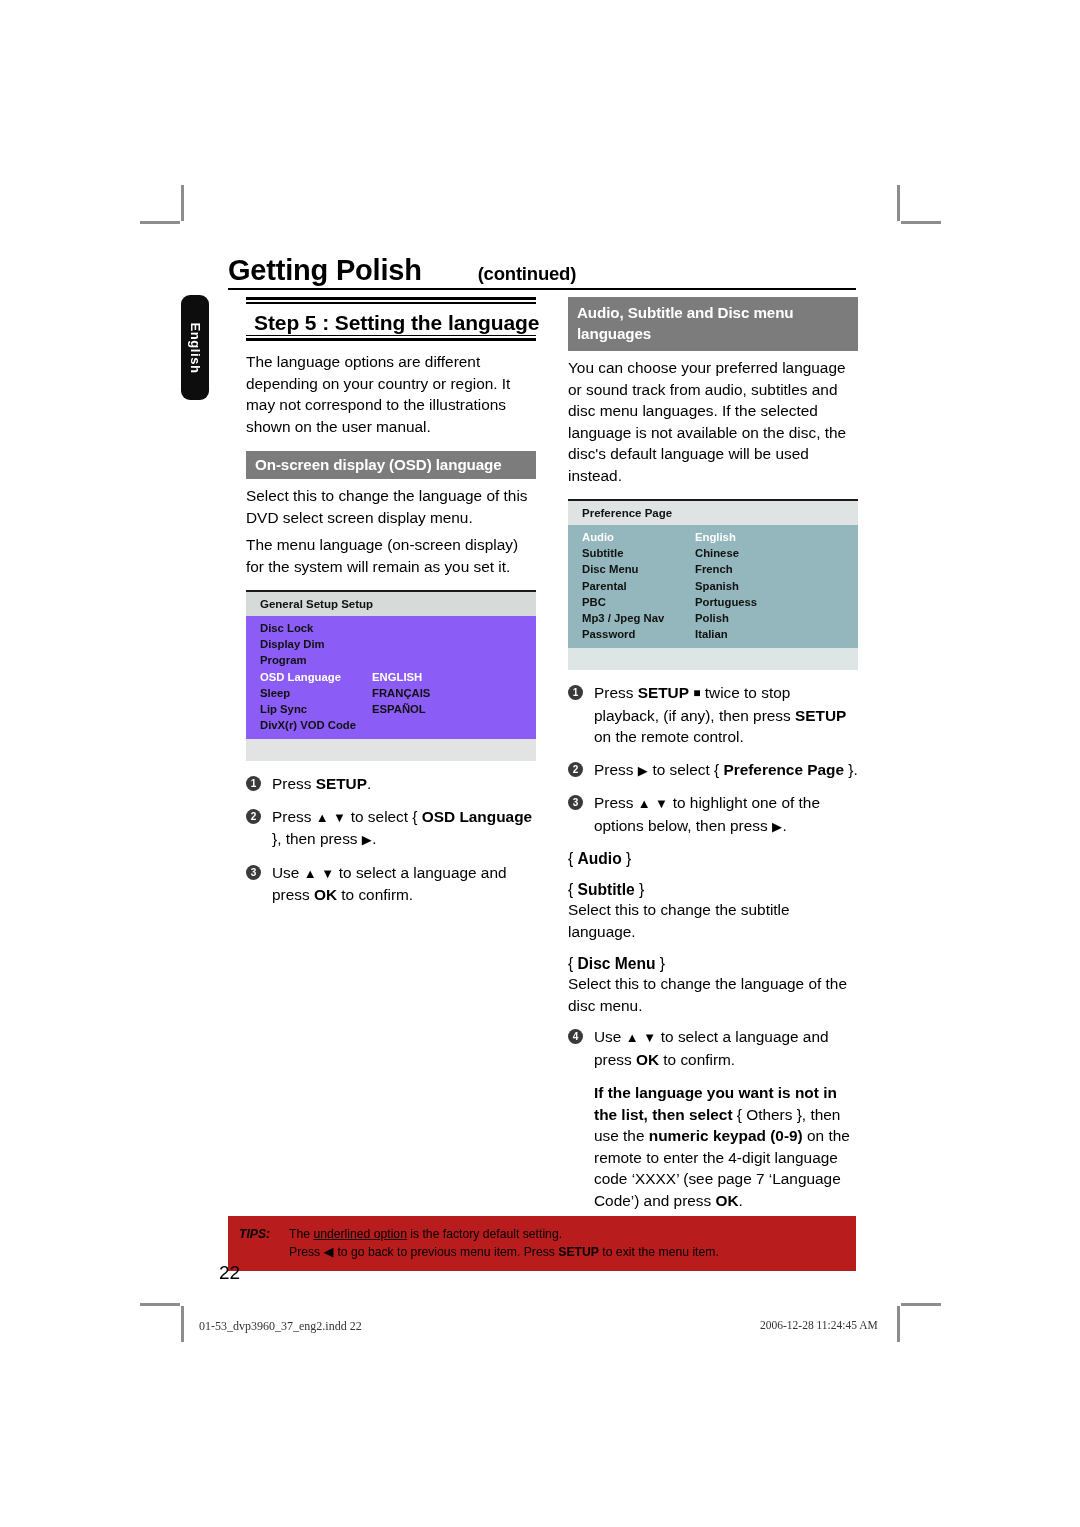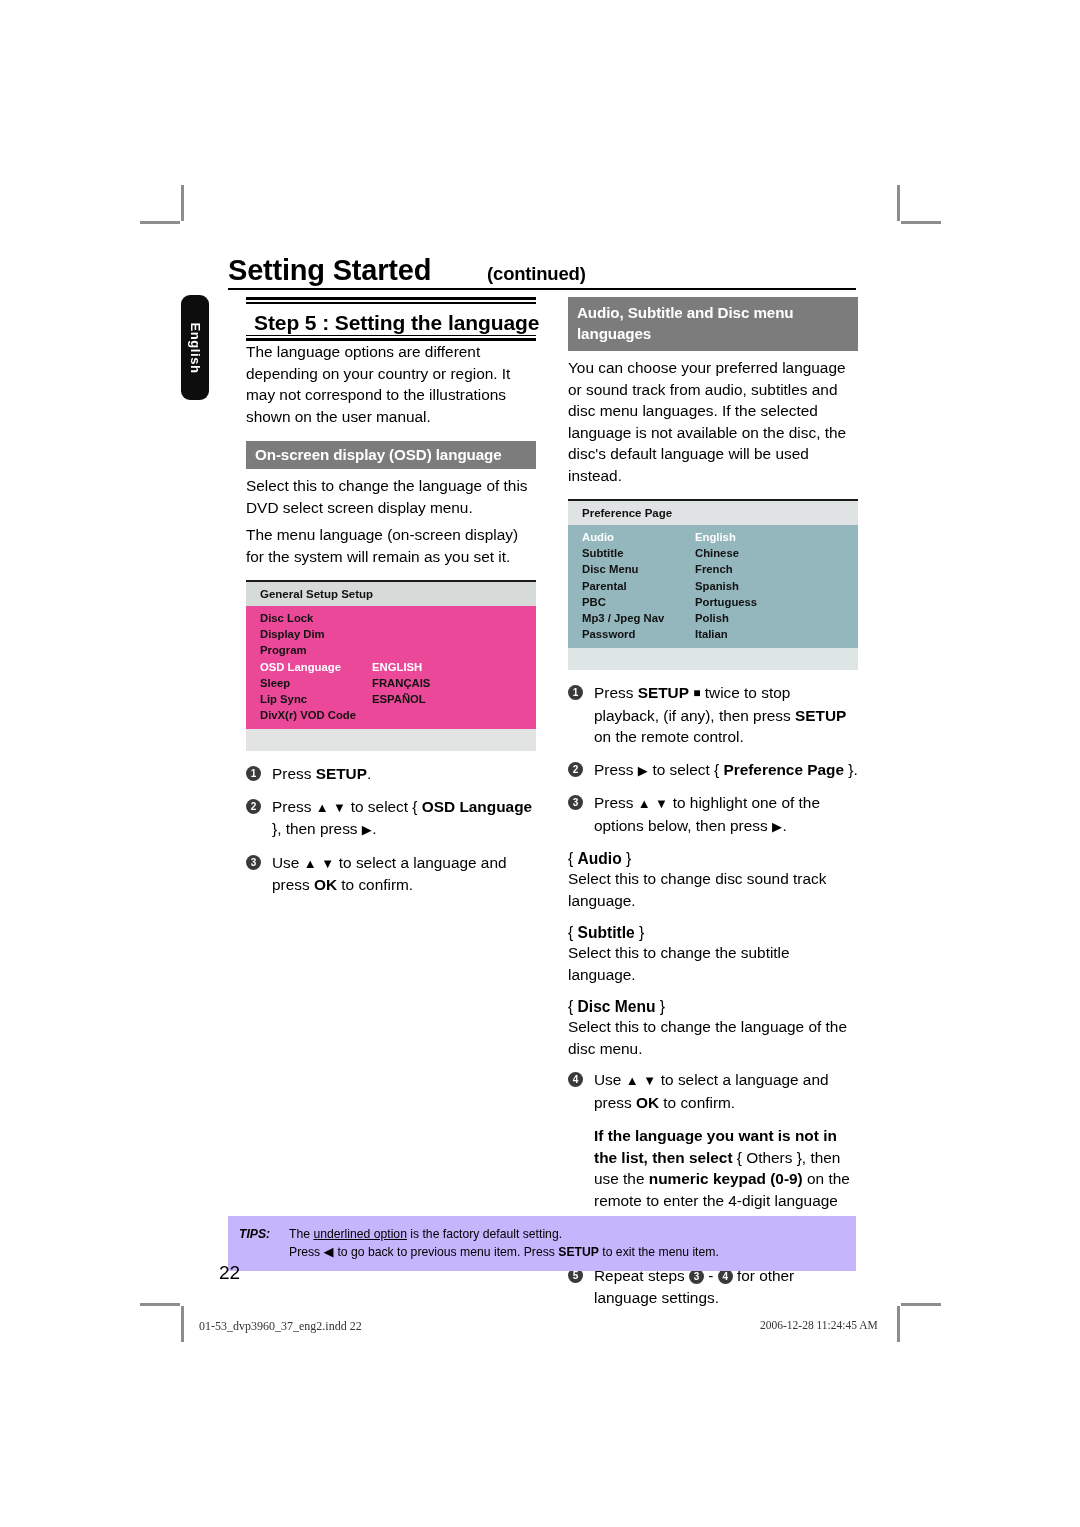--- a/index.html
+++ b/index.html
@@ -87,20 +87,21 @@
     font-weight: bold;
     padding: 7px 0 0 8px;
     letter-spacing: -0.1px;
     white-space: nowrap;
   }
 
   
   .body-text {
     font-size: 15.4px;
     line-height: 21.5px;
+    margin-top: 10px;
   }
   .body-text.tight { margin-top: 6px; }
 
   
   .section-bar {
     background: #7c7c7c;
     color: #ffffff;
     font-size: 15.2px;
     font-weight: bold;
     padding: 5px 0 6px 9px;
@@ -167,21 +168,21 @@
   .screen-head {
     font-size: 11.5px;
     font-weight: bold;
     padding: 6px 0 6px 14px;
     background: #dfe3e3;
   }
   .screen-body { padding: 4px 0 6px 0; }
   .screen-foot { height: 22px; background: #e3e7e7; }
 
   .screen-general .screen-head { background: #d6dad8; color: #111; }
-  .screen-general .screen-body { background: #ec4899; }
+  .screen-general .screen-body { background: #8b5cf6; }
   .screen-general .screen-foot { background: #e1e4e3; }
 
   .screen-pref .screen-head { background: #dfe3e3; color: #111; }
   .screen-pref .screen-body { background: #93b7bc; }
   .screen-pref .screen-foot { background: #dde5e5; }
 
   .srow {
     display: flex;
     font-size: 11.3px;
     font-weight: bold;
@@ -194,21 +195,21 @@
   .srow.sel .sname { color: #ffffff; }
   .srow.sel .sval  { color: #ffffff; }
   .screen-pref .srow .sname { width: 113px; }
 
   
   .tips {
     position: absolute;
     left: 228px;
     top: 1216px;
     width: 628px;
-    background: #c4b5fd;
+    background: #b91c1c;
     padding: 9px 0 10px 0;
   }
   .tips-row {
     display: flex;
     font-size: 12.2px;
     line-height: 18px;
     padding-left: 11px;
   }
   .tips-label {
     width: 50px;
@@ -251,21 +252,21 @@
 <div class="crop-mark cm-tl-v"></div>
 <div class="crop-mark cm-tl-h"></div>
 <div class="crop-mark cm-tr-v"></div>
 <div class="crop-mark cm-tr-h"></div>
 <div class="crop-mark cm-bl-h"></div>
 <div class="crop-mark cm-bl-v"></div>
 <div class="crop-mark cm-br-h"></div>
 <div class="crop-mark cm-br-v"></div>
 
 <div class="page-title">
-  <span>Setting Started</span>
+  <span>Getting Polish</span>
   <span class="cont">(continued)</span>
 </div>
 <div class="title-rule"></div>
 
 <div class="lang-tab">
   <span>English</span>
 </div>
 
 <div class="col-left">
 
@@ -368,21 +369,20 @@
   </div>
 
   <div class="steps" id="right-steps-top">
       <div class="step-row"><span class="bullet-num">1</span><span>Press <b>SETUP</b> <span class="sq">■</span> twice to stop playback, (if any), then press <b>SETUP</b> on the remote control.</span></div>
       <div class="step-row"><span class="bullet-num">2</span><span>Press <span class="arrow">▶</span> to select { <b>Preference Page</b> }.</span></div>
       <div class="step-row"><span class="bullet-num">3</span><span>Press <span class="arrow">▲ ▼</span> to highlight one of the options below, then press <span class="arrow">▶</span>.</span></div>
     </div>
 
   <div id="right-options">
       <div class="opt-title">{ <b>Audio</b> }</div>
-      <div class="opt-desc">Select this to change disc sound track language.</div>
       <div class="opt-title">{ <b>Subtitle</b> }</div>
       <div class="opt-desc">Select this to change the subtitle language.</div>
       <div class="opt-title">{ <b>Disc Menu</b> }</div>
       <div class="opt-desc">Select this to change the language of the disc menu.</div>
     </div>
 
   <div class="steps" style="margin-top:10px;" id="right-steps-bottom">
       <div class="step-row"><span class="bullet-num">4</span><span>Use <span class="arrow">▲ ▼</span> to select a language and press <b>OK</b> to confirm.</span></div>
       <div class="step-row" style="margin-top: 12px;"><b>If the language you want is not in the list, then select</b> { Others }, then use the <b>numeric keypad (0-9)</b> on the remote to enter the 4-digit language code ‘XXXX’ (see page 7 ‘Language Code’) and press <b>OK</b>.</div>
       <div class="step-row"><span class="bullet-num">5</span><span>Repeat steps <span class="bullet-inline">3</span> - <span class="bullet-inline">4</span> for other language settings.</span></div>

